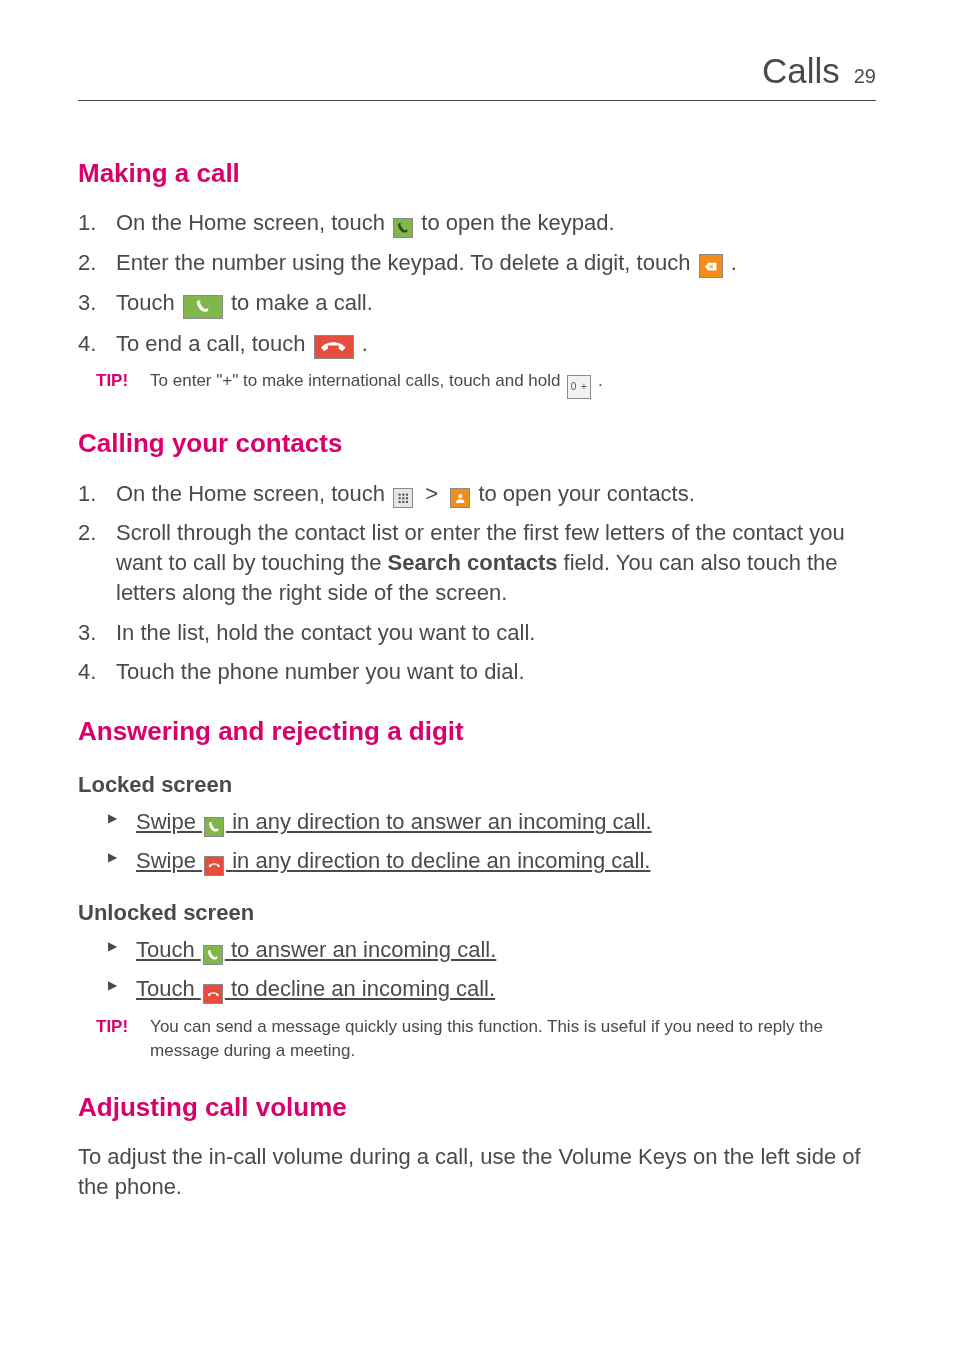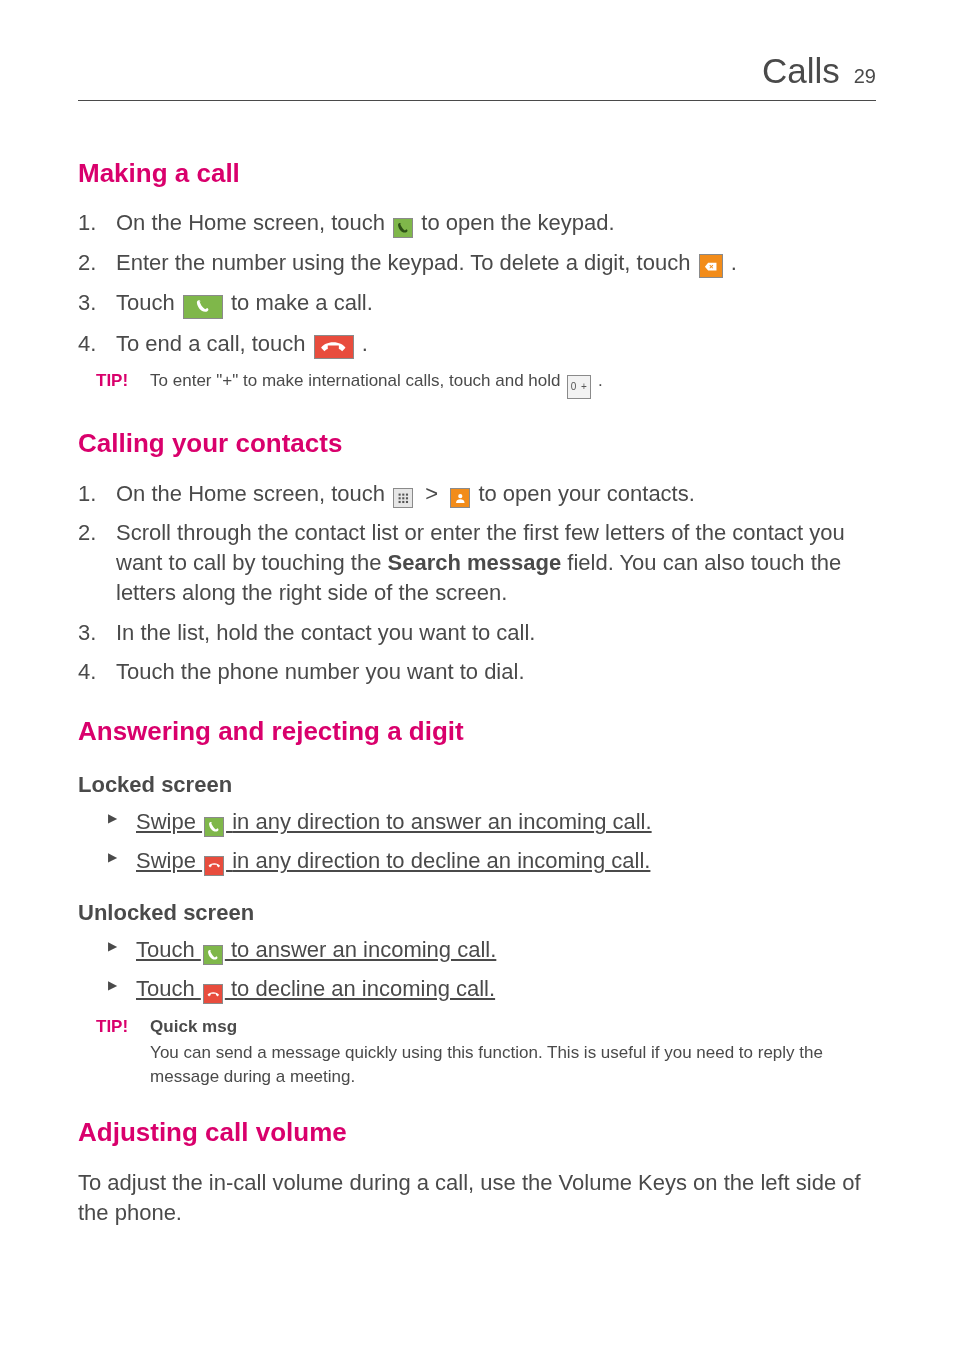--- a/index.html
+++ b/index.html
@@ -190,21 +190,21 @@
     <span class="gt">&gt;</span>
     <span class="icon small bg-orange">
       <svg viewBox="0 0 24 24">
           <path fill="#fff" d="M12 4a4 4 0 110 8 4 4 0 010-8zm-8 16c0-4 4-6 8-6s8 2 8 6v1H4v-1z"></path>
         </svg>
     </span>
     <span> to open your contacts.</span>
   </li>
   <li>
     <span class="num-marker">2.</span>
-    <span>Scroll through the contact list or enter the first few letters of the contact you want to call by touching the </span><b>Search message</b><span> field. You can also touch the letters along the right side of the screen.</span>
+    <span>Scroll through the contact list or enter the first few letters of the contact you want to call by touching the </span><b>Search contacts</b><span> field. You can also touch the letters along the right side of the screen.</span>
   </li>
   <li>
     <span class="num-marker">3.</span>
     <span>In the list, hold the contact you want to call.</span>
   </li>
   <li>
     <span class="num-marker">4.</span>
     <span>Touch the phone number you want to dial.</span>
   </li>
 </ol>
@@ -251,19 +251,18 @@
           <path fill="#fff" d="M12 2C7 2 3 4 1 7l3 3c1-1 2-2 3-2V5h10v3c1 0 2 1 3 2l3-3c-2-3-6-5-11-5z"></path>
         </svg>
     </span>
     <span> to decline an incoming call.</span>
   </li>
 </ul>
 
 <div class="tip-row">
   <span class="tip-label">TIP!</span>
   <span class="tip-body">
-    <span class="strong">Quick msg</span>
     <span>You can send a message quickly using this function. This is useful if you need to reply the message during a meeting.</span>
   </span>
 </div>
 
 <h2>Adjusting call volume</h2>
 <p class="body">To adjust the in-call volume during a call, use the Volume Keys on the left side of the phone.</p>
 
 </body></html>

